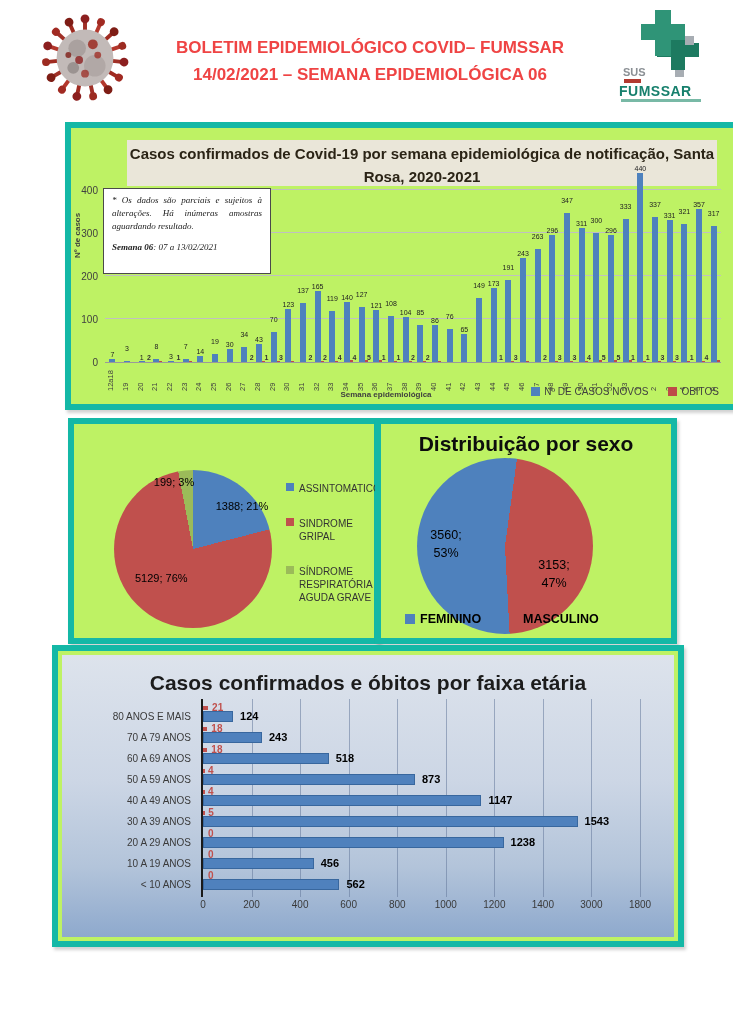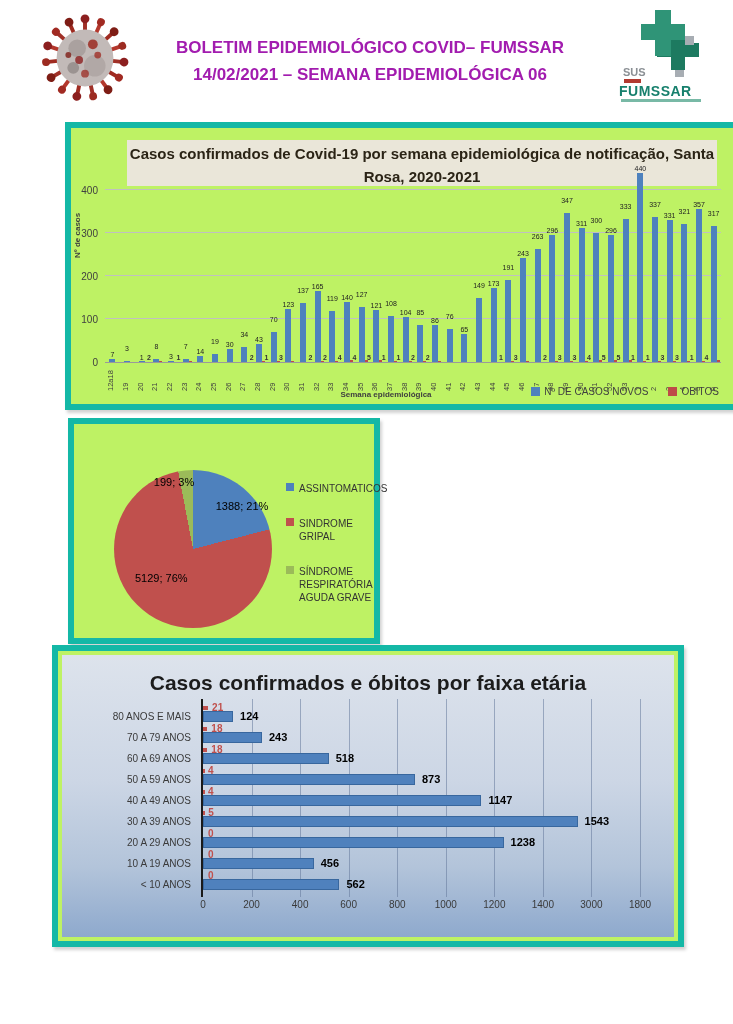--- a/index.html
+++ b/index.html
@@ -1,21 +1,21 @@
 <!DOCTYPE html>
 <html><head>
 <meta charset="utf-8">
 <style>
   html,body{margin:0;padding:0;background:#fff;}
   .page{position:relative;width:733px;height:1024px;margin:0 auto;background:#fff;
         font-family:"Liberation Sans",sans-serif;color:#1a1a1a;overflow:hidden;}
 
   
   .hdr-title{position:absolute;left:150px;top:34px;width:440px;text-align:center;
-             font-weight:bold;font-size:17px;line-height:1.6;color:#a21caf;}
+             font-weight:bold;font-size:17px;line-height:1.6;color:#ef4444;}
   .virus{position:absolute;left:36px;top:8px;}
   .logo{position:absolute;right:24px;top:6px;width:96px;text-align:center;}
 
   
   .box{position:absolute;background:#bef264;border:6px solid #14b8a6;box-shadow:2px 3px 3px rgba(0,0,0,.18);}
 
   
   #chart1{left:65px;top:122px;width:662px;height:276px;}
   .c1-title{position:absolute;left:56px;top:12px;width:590px;height:46px;background:#eae6d9;
             font-weight:bold;font-size:15px;line-height:1.55;text-align:center;color:#2b2416;padding-top:2px;box-sizing:border-box;}
@@ -324,20 +324,24 @@
         <div class="c1rlbl" style="left: calc(92.8571% - 8px); bottom: 1px;">3</div>
         <div class="c1bar" style="left: calc(96.4286% - 3px); height: 153.51px;"></div>
         <div class="c1lbl" style="left: calc(96.4286% - 14px); bottom: 154.51px;">357</div>
         <div class="c1rbar" style="left: calc(96.4286% + 3px); height: 1.5px;"></div>
         <div class="c1rlbl" style="left: calc(95.2381% - 8px); bottom: 1px;">1</div>
         <div class="c1bar" style="left: calc(98.8095% - 3px); height: 136.31px;"></div>
         <div class="c1lbl" style="left: calc(98.8095% - 14px); bottom: 145.31px;">317</div>
         <div class="c1rbar" style="left: calc(98.8095% + 3px); height: 1.72px;"></div>
         <div class="c1rlbl" style="left: calc(97.619% - 8px); bottom: 1px;">4</div>
       </div>
+    <div class="c1-note">
+      <p>* Os dados são parciais e sujeitos à alterações. Há inúmeras amostras aguardando resultado.</p>
+      <p><b>Semana 06</b><span>: 07 a 13/02/2021</span></p>
+    </div>
     <div id="c1-xticks">
         <div class="c1xt" style="left: calc(1.19048% - 5px);">12a18</div>
         <div class="c1xt" style="left: calc(3.57143% - 5px);">19</div>
         <div class="c1xt" style="left: calc(5.95238% - 5px);">20</div>
         <div class="c1xt" style="left: calc(8.33333% - 5px);">21</div>
         <div class="c1xt" style="left: calc(10.7143% - 5px);">22</div>
         <div class="c1xt" style="left: calc(13.0952% - 5px);">23</div>
         <div class="c1xt" style="left: calc(15.4762% - 5px);">24</div>
         <div class="c1xt" style="left: calc(17.8571% - 5px);">25</div>
         <div class="c1xt" style="left: calc(20.2381% - 5px);">26</div>
@@ -404,20 +408,37 @@
           <div class="lgsq" style="background: rgb(192, 80, 77);"></div>
           <div class="">SINDROME GRIPAL</div>
         </div>
         <div class="p1li">
           <div class="lgsq" style="background: rgb(155, 187, 89);"></div>
           <div class="">SÍNDROME RESPIRATÓRIA AGUDA GRAVE</div>
         </div>
       </div>
   </section>
 
+  <section class="box" id="pie2">
+    <div class="pie-title">Distribuição por sexo</div>
+    <div class="pie-circle" id="p2-pie" style="background: conic-gradient(from 177deg, rgb(78, 129, 189) 0%, rgb(78, 129, 189) 53%, rgb(192, 80, 77) 53%, rgb(192, 80, 77) 100%);"></div>
+    <div id="p2-labels">
+        <div class="plbl" style="left: 34px; top: 102px; width: 62px; text-align: center; font-size: 12.5px; line-height: 1.45;">3560;
+53%</div>
+        <div class="plbl" style="left: 142px; top: 132px; width: 62px; text-align: center; font-size: 12.5px; line-height: 1.45;">3153;
+47%</div>
+      </div>
+    <div class="p2-leg" id="p2-leg-f">
+      <span class="lgsq" style="background:#4e81bd;width:10px;height:10px;"></span>
+      <span>FEMININO</span>
+    </div>
+    <div class="p2-leg" id="p2-leg-m">
+      <span>MASCULINO</span>
+    </div>
+  </section>
 
   <section class="box" id="chart3">
     <div class="c3-bg"></div>
     <div class="c3-title">Casos confirmados e óbitos  por faixa etária</div>
     <div id="c3-cats">
         <div class="c3cat" style="top: 8px;">80 ANOS E MAIS</div>
         <div class="c3cat" style="top: 29px;">70 A 79 ANOS</div>
         <div class="c3cat" style="top: 50px;">60 A 69 ANOS</div>
         <div class="c3cat" style="top: 71px;">50 A 59 ANOS</div>
         <div class="c3cat" style="top: 92px;">40 A 49 ANOS</div>

